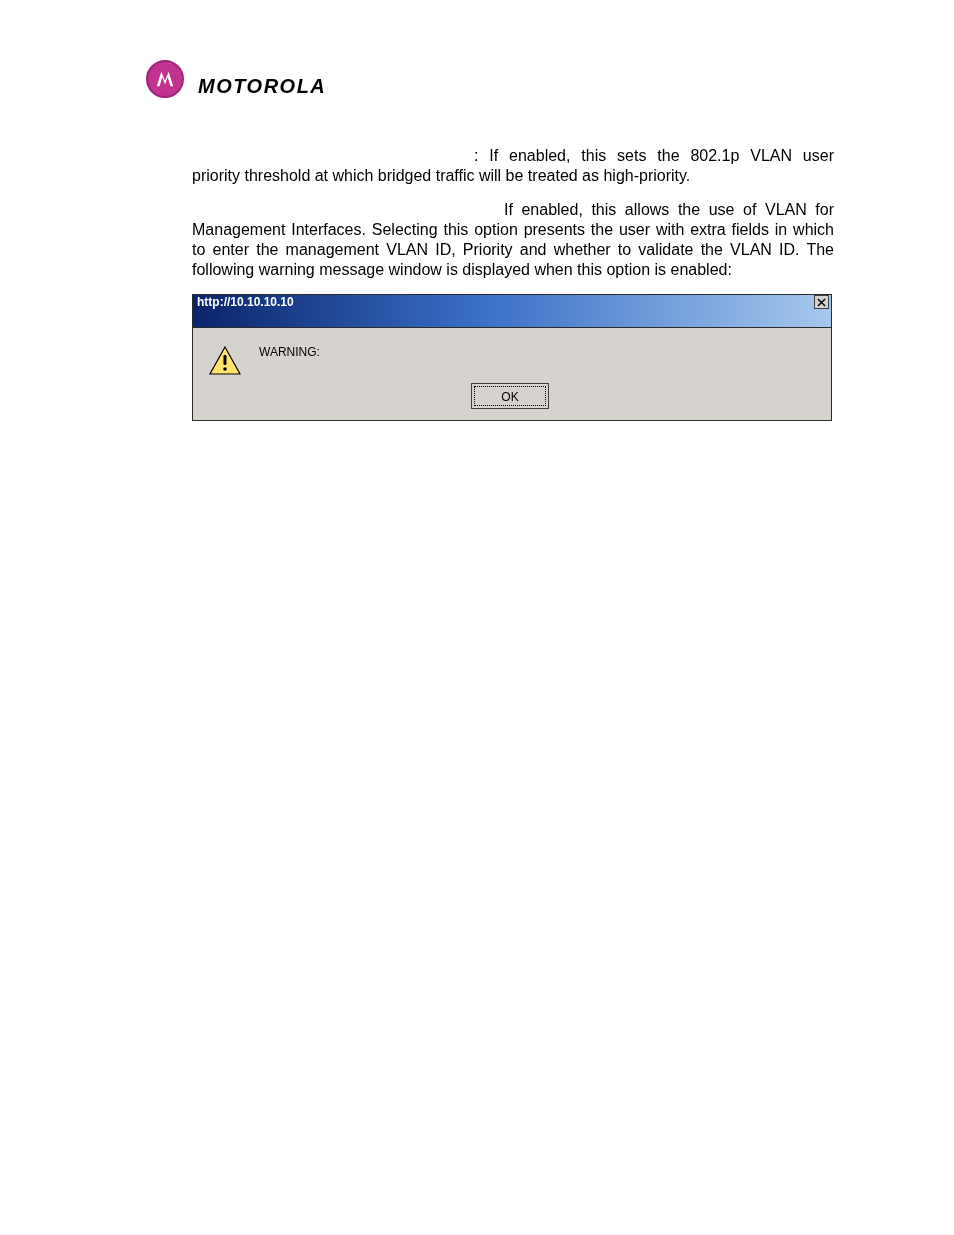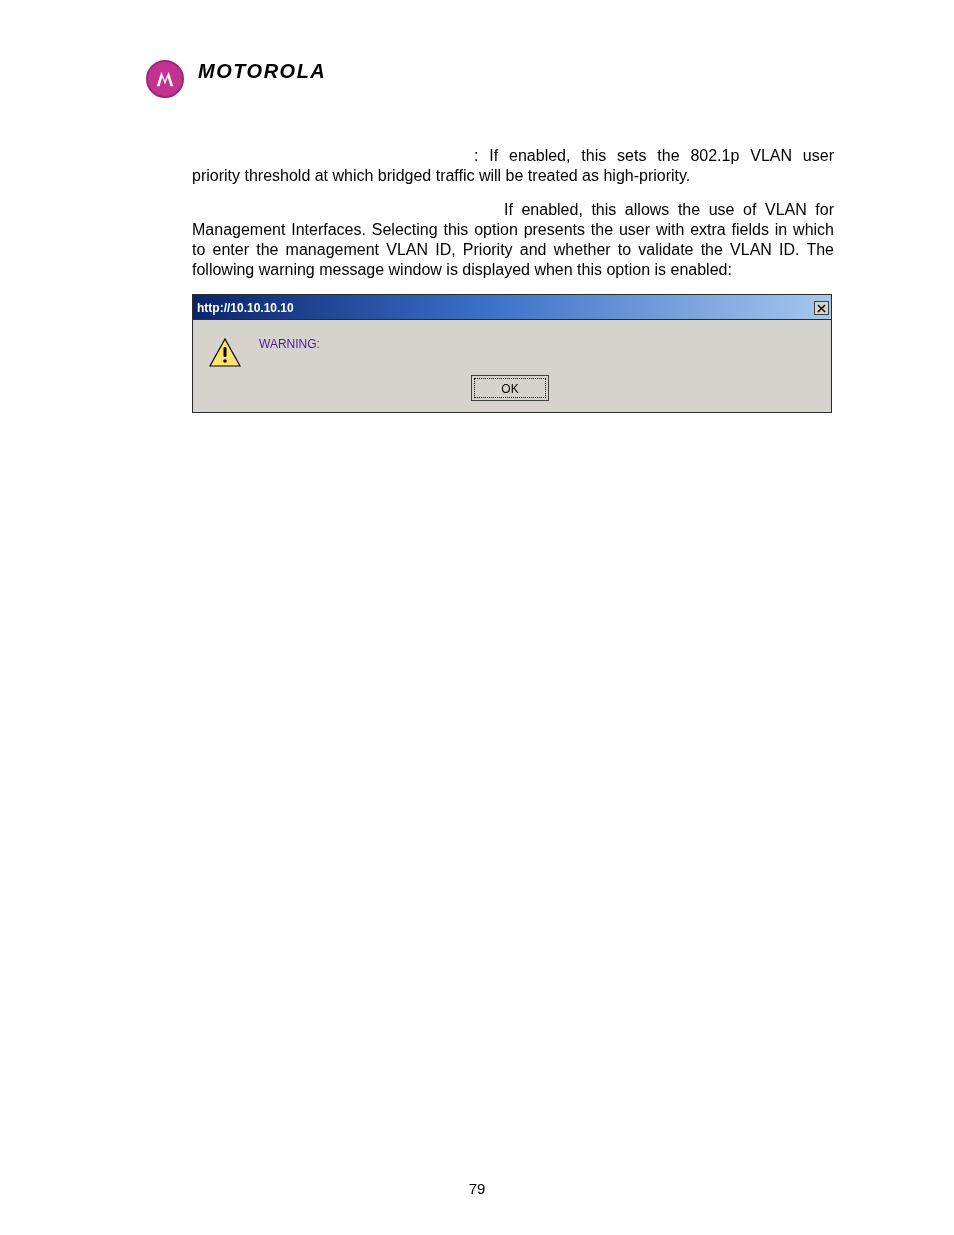--- a/index.html
+++ b/index.html
@@ -11,21 +11,21 @@
   }
   .page {
     width: 954px;
     height: 1235px;
     position: relative;
     box-sizing: border-box;
     padding: 60px 120px 0 140px;
   }
   .header {
     display: flex;
-    align-items: flex-start;
+    align-items: flex-end;
     gap: 14px;
     margin-left: 6px;
     margin-bottom: 48px;
   }
   .logo-circle {
     width: 34px;
     height: 34px;
     border-radius: 50%;
     background: #c2328f;
     border: 2px solid #a02577;
@@ -71,23 +71,23 @@
     width: 640px;
     border: 1px solid #2b2b2b;
     box-sizing: border-box;
     background: #d6d3cf;
     font-family: Tahoma, Verdana, sans-serif;
   }
   .dlg-title {
     height: 20px;
     background: linear-gradient(to right, #0a246a 0%, #3a6fc7 45%, #a6c8ed 100%);
     display: flex;
-    align-items: flex-end;
+    align-items: flex-start;
     justify-content: space-between;
-    padding: 0 2px 4px 4px;
+    padding: 0 2px 12px 4px;
     color: #fff;
     font-size: 12px;
     font-weight: bold;
     border-bottom: 1px solid #2b2b2b;
   }
   .dlg-close {
     width: 15px;
     height: 14px;
     background: #d6d3cf;
     border: 1px solid #404040;
@@ -103,21 +103,21 @@
     gap: 18px;
   }
   .warn-icon {
     flex: 0 0 auto;
     padding-top: 2px;
   }
   .warn-icon svg { width: 32px; height: 30px; }
   .dlg-text {
     flex: 1;
     font-size: 12px;
-    color: #4c1d95;
+    color: #000000;
     line-height: 16px;
   }
   .dlg-text .hd {
     margin-bottom: 14px;
   }
   .dlg-ok-row {
     text-align: center;
     padding: 2px 4px 14px 0;
   }
   .dlg-ok {
@@ -184,14 +184,13 @@
       </div>
       <div class="dlg-text">
         <div class="hd">WARNING:</div>
       </div>
     </div>
     <div class="dlg-ok-row">
       <button class="dlg-ok">OK</button>
     </div>
   </div>
 
-  <div class="page-num">79</div>
 </div>
 
 </body></html>

